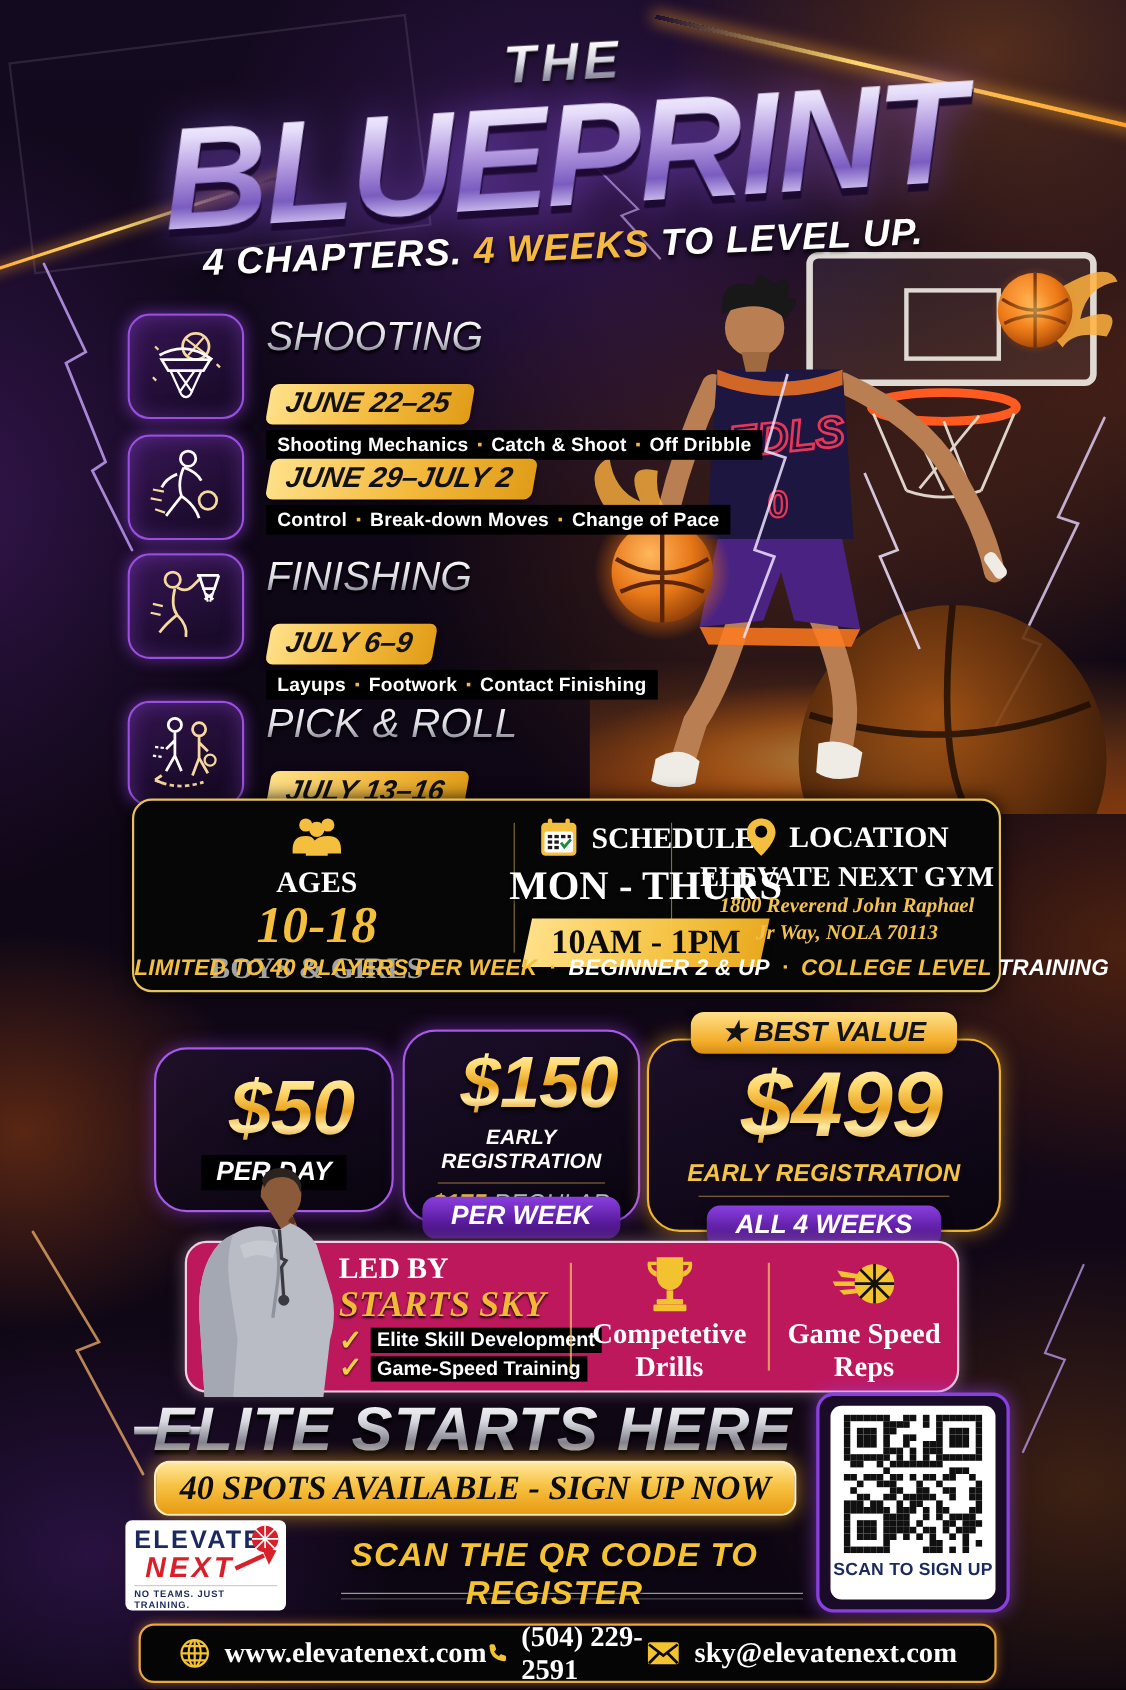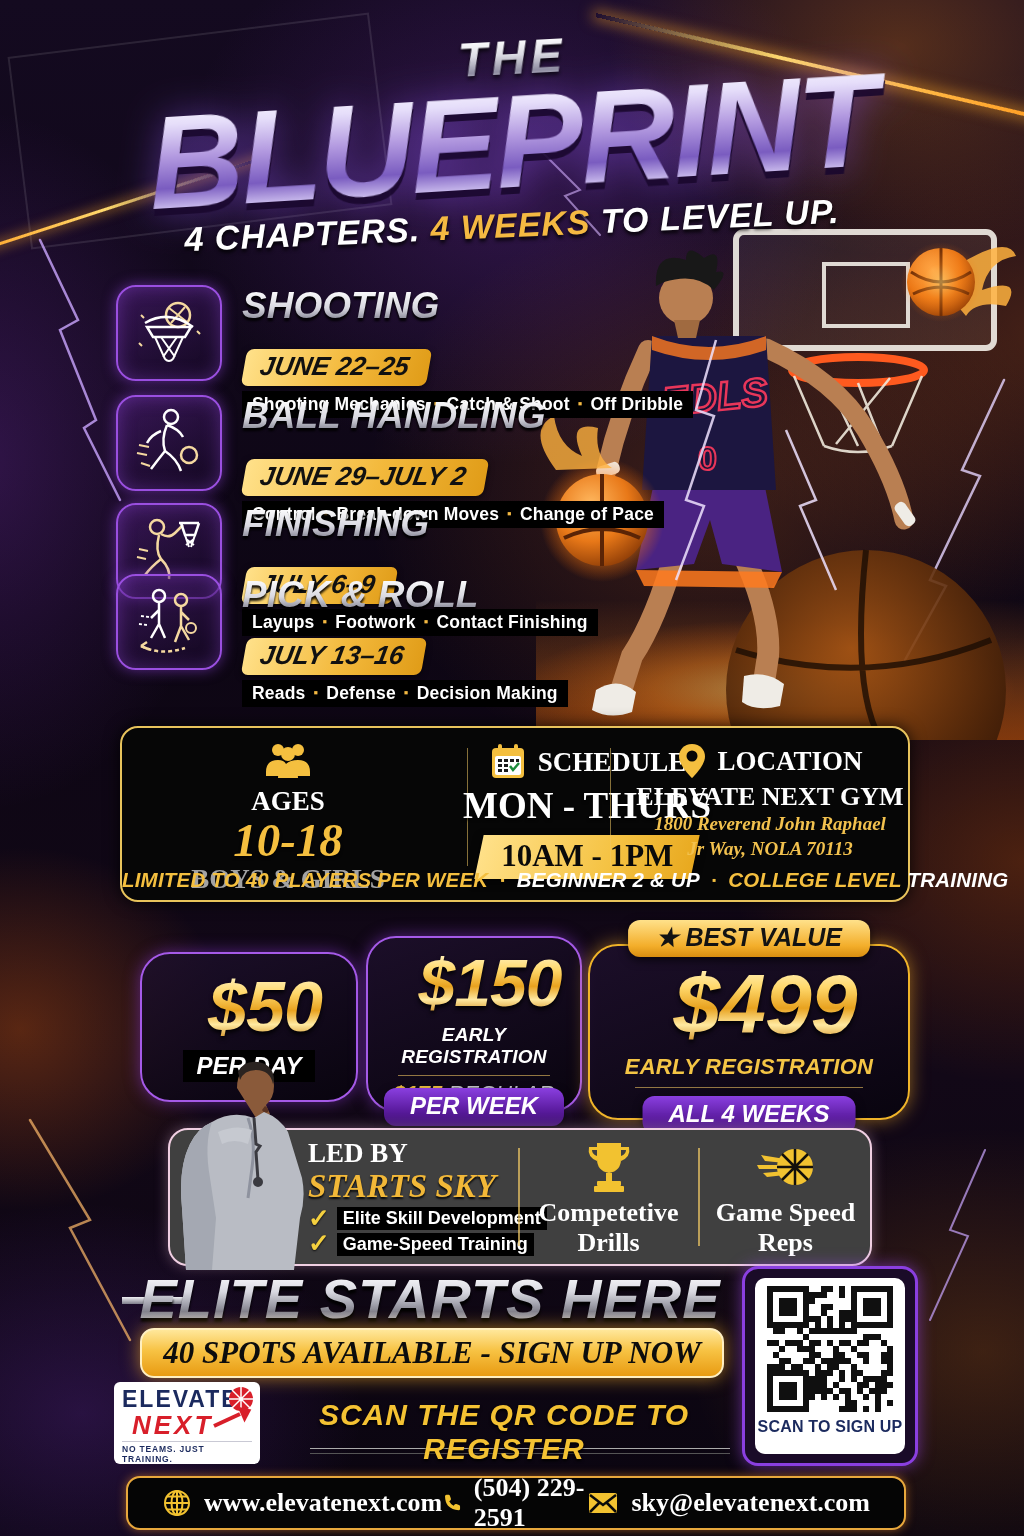--- a/index.html
+++ b/index.html
@@ -37,26 +37,26 @@
     background:linear-gradient(180deg,#ffffff 0%,#e6defa 22%,#b39ae0 45%,#7a5cc0 68%,#d0c2f0 84%,#3f2a78 100%);
     -webkit-background-clip:text;background-clip:text;color:transparent;
     filter:drop-shadow(0 7px 0 rgba(25,8,45,.9)) drop-shadow(0 0 18px rgba(150,90,255,.45));
     transform:rotate(-3.5deg);}
   .tagline{margin-top:-6px;font-size:34px;font-weight:900;font-style:italic;letter-spacing:1px;
     transform:rotate(-2.5deg);text-shadow:0 3px 4px rgba(0,0,0,.85);}
   .tagline .g{color:#f4b942;}
   .tagline .w{color:#fff;}
   
   .chapter{position:absolute;left:116px;display:flex;gap:20px;z-index:5;}
-  .c1{top:285px;}.c2{top:395px;}.c3{top:503px;}.c4{top:574px;}
+  .c1{top:285px;}.c2{top:395px;}.c3{top:503px;}.c4{top:637px;}
   .tile{width:102px;height:92px;border-radius:20px;flex:0 0 auto;
     background:linear-gradient(160deg,rgba(90,35,140,.45),rgba(20,8,35,.7));
     border:2px solid #9a4fe0;box-shadow:0 0 14px rgba(150,70,230,.55), inset 0 0 18px rgba(160,80,240,.35);
     display:flex;align-items:center;justify-content:center;}
-  .ctitle{font-size:37px;font-weight:700;font-style:italic;letter-spacing:0;
+  .ctitle{font-size:37px;font-weight:400;font-style:italic;letter-spacing:0;
     background:linear-gradient(180deg,#ffffff 10%,#d8d8e0 55%,#90909e 80%,#e8e8ee 100%);
     -webkit-background-clip:text;background-clip:text;color:transparent;
     filter:drop-shadow(0 3px 1px rgba(0,0,0,.9));}
   .cdate{display:inline-block;margin:4px 0 5px 2px;padding:2px 20px 4px 16px;border-radius:7px;
     transform:skewX(-10deg);background:linear-gradient(100deg,#ffe18a,#f3b93c 55%,#e09c18);
     box-shadow:0 2px 6px rgba(0,0,0,.6);}
   .cdate span{display:inline-block;color:#111;font-size:26px;font-weight:900;font-style:italic;}
   .cskills{background:#000;display:inline-block;padding:3px 10px;font-size:17.5px;font-weight:700;
     letter-spacing:.2px;white-space:nowrap;}
   .skill+.skill::before{content:"▪";color:#f4b942;font-size:13px;margin:0 8px;vertical-align:2px;}
@@ -118,21 +118,21 @@
   .ppill{position:absolute;left:50%;transform:translateX(-50%);bottom:-16px;white-space:nowrap;
     background:linear-gradient(180deg,#8a3fe0,#5a1b9e 60%,#3d1070);border-radius:12px;
     padding:4px 26px 6px;font-weight:900;font-style:italic;font-size:24px;color:#fff;
     box-shadow:0 4px 10px rgba(0,0,0,.7);text-align:center;}
   .pbanner{position:absolute;left:50%;top:-26px;transform:translateX(-50%);white-space:nowrap;
     background:linear-gradient(180deg,#ffe18a,#f3ae2b 70%,#d88d10);border-radius:12px;
     padding:3px 28px 5px;color:#131313;font-weight:900;font-style:italic;font-size:25px;
     box-shadow:0 3px 10px rgba(0,0,0,.7);}
   
   .coach{position:absolute;left:168px;top:1128px;width:700px;height:134px;z-index:6;
-    background:#404040;border:2px solid #f0cfe2;border-radius:20px;
+    background:#be185d;border:2px solid #f0cfe2;border-radius:20px;
     box-shadow:0 0 14px rgba(240,190,220,.35);}
   .csep{position:absolute;top:18px;height:98px;width:1.5px;background:rgba(240,200,100,.7);}
   .cs1{left:348px;}.cs2{left:528px;}
   .cleft{position:absolute;left:138px;top:8px;width:205px;}
   .ledby{font-family:"Liberation Serif",serif;font-weight:700;font-size:27px;color:#fff;}
   .cname{font-family:"Liberation Serif",serif;font-weight:700;font-style:italic;font-size:33px;
     color:#f2b838;line-height:1.0;margin:1px 0 4px;text-shadow:0 2px 2px rgba(0,0,0,.9);}
   .ccheck{display:flex;align-items:center;gap:7px;margin-top:2px;}
   .ccheck .mark{color:#f4d03f;font-size:26px;font-weight:900;line-height:.9;
     text-shadow:0 1px 2px rgba(0,0,0,.8);}
@@ -328,21 +328,21 @@
     <div class="tile">
       <svg width="76" height="72" viewBox="0 0 76 72" fill="none">
         <circle cx="40" cy="10" r="7" stroke="#fff" stroke-width="2.5"></circle>
         <path d="M36 18 Q30 32 34 44 M36 18 Q48 22 52 30 M34 44 Q26 54 20 62 M34 44 Q46 52 50 64" stroke="#fff" stroke-width="2.5"></path>
         <path d="M30 24 Q20 28 16 36" stroke="#fff" stroke-width="2.5"></path>
         <circle cx="58" cy="48" r="8" stroke="#f5d9a0" stroke-width="2.5"></circle>
         <path d="M8 38 l10 2 M6 46 l10 2 M10 56 l9 3" stroke="#f5d9a0" stroke-width="2"></path>
       </svg>
     </div>
     <div class="ctxt">
-      <div class="ctitle">BALL HANDLING</div><br>
+      <br>
       <div class="cdate"><span>JUNE 29–JULY 2</span></div><br>
       <div class="cskills">
         <span class="skill">Control</span><span class="skill">Break-down Moves</span><span class="skill">Change of Pace</span>
       </div>
     </div>
   </div>
 
   <div class="chapter c3">
     <div class="tile">
       <svg width="76" height="72" viewBox="0 0 76 72" fill="none">

